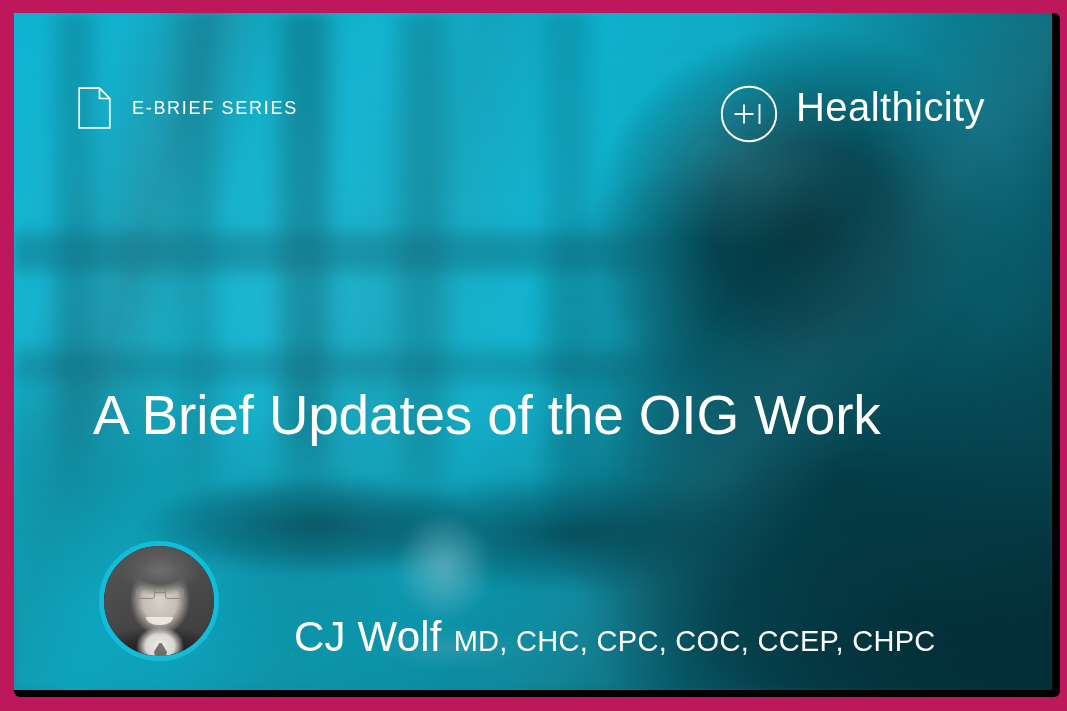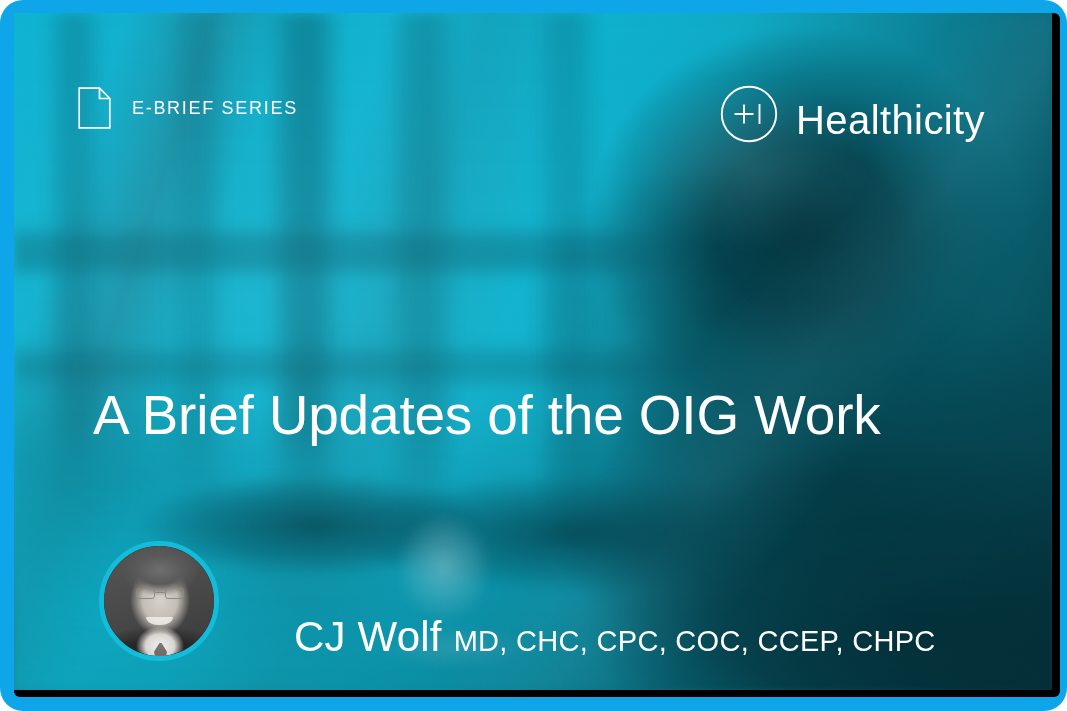--- a/index.html
+++ b/index.html
@@ -11,22 +11,21 @@
     height: 711px;
     overflow: hidden;
     font-family: "Liberation Sans", sans-serif;
   }
 
   
   #page {
     position: relative;
     width: 1067px;
     height: 711px;
-    background: #0ea5e9;
-    border-radius: 23px;
+    background: #be185d;
   }
 
   
   #slide-frame {
     position: absolute;
     left: 14px;
     top: 13px;
     width: 1046px;
     height: 684px;
     background: #000000;
@@ -206,21 +205,21 @@
     font-weight: 400;
     white-space: nowrap;
   }
 
   
   #brand-logo {
     position: absolute;
     right: 67px;
     top: 72px;
     display: flex;
-    align-items: flex-end;
+    align-items: flex-start;
     gap: 18px;
   }
   #brand-mark { display: block; }
   #brand-name {
     color: #ffffff;
     font-size: 40px;
     font-weight: 300;
     letter-spacing: 0.4px;
     white-space: nowrap;
   }

